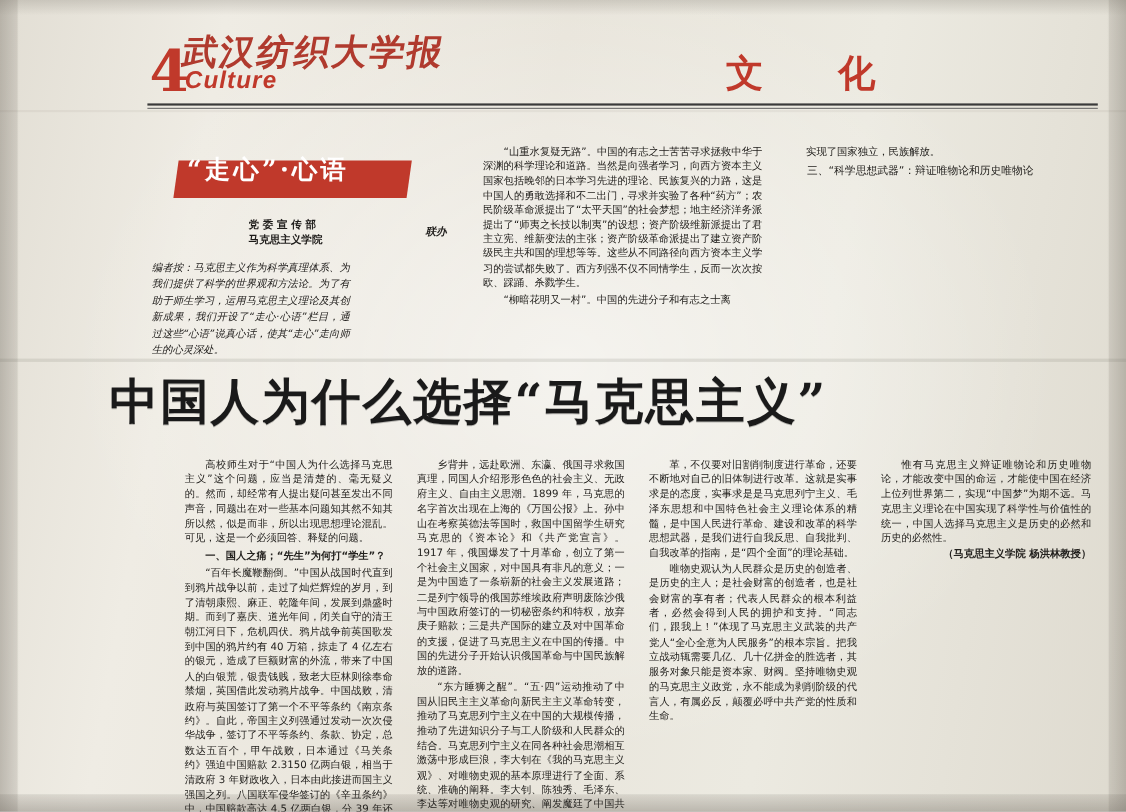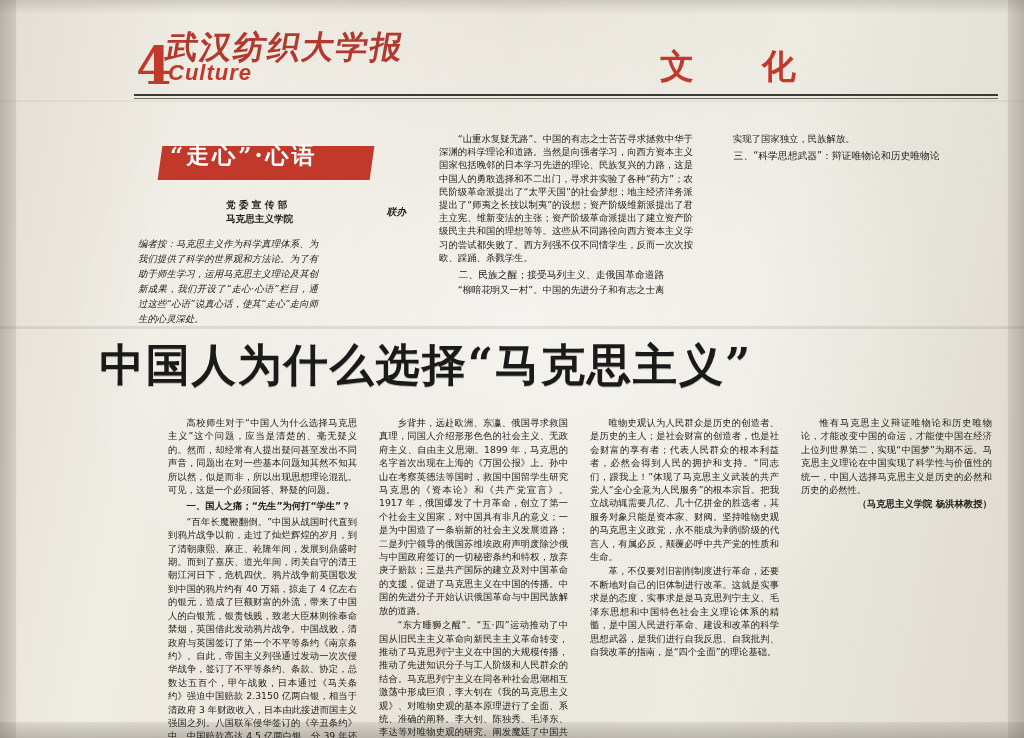--- a/index.html
+++ b/index.html
@@ -275,21 +275,20 @@
       <div class="dept">
         <div>党 委 宣 传 部</div>
         <div>马克思主义学院</div>
         <span class="lianban">联办</span>
       </div>
       <div class="editor-note">编者按：马克思主义作为科学真理体系、为我们提供了科学的世界观和方法论。为了有助于师生学习，运用马克思主义理论及其创新成果，我们开设了“走心·心语”栏目，通过这些“心语”说真心话，使其“走心”走向师生的心灵深处。</div>
     </div>
 
     <div class="col" id="col2">
       <p>“山重水复疑无路”。中国的有志之士苦苦寻求拯救中华于深渊的科学理论和道路。当然是向强者学习，向西方资本主义国家包括晚邻的日本学习先进的理论、民族复兴的力路，这是中国人的勇敢选择和不二出门，寻求并实验了各种“药方”；农民阶级革命派提出了“太平天国”的社会梦想；地主经济洋务派提出了“师夷之长技以制夷”的设想；资产阶级维新派提出了君主立宪、维新变法的主张；资产阶级革命派提出了建立资产阶级民主共和国的理想等等。这些从不同路径向西方资本主义学习的尝试都失败了。西方列强不仅不同情学生，反而一次次按欧、踩踊、杀戮学生。</p>
-      <p class="sub">二、民族之醒；接受马列主义、走俄国革命道路</p>
       <p>“柳暗花明又一村”。中国的先进分子和有志之士离</p>
     </div>
 
     <div class="col" id="col3">
       <p>实现了国家独立，民族解放。</p>
       <p class="sub">三、“科学思想武器”：辩证唯物论和历史唯物论</p>
     </div>
   </div>
 
   <div class="headline">中国人为什么选择“马克思主义”</div>
@@ -298,21 +297,21 @@
     <div class="bcol" id="b1">
       <p>高校师生对于“中国人为什么选择马克思主义”这个问题，应当是清楚的、毫无疑义的。然而，却经常有人提出疑问甚至发出不同声音，同题出在对一些基本问题知其然不知其所以然，似是而非，所以出现思想理论混乱。可见，这是一个必须回答、释疑的问题。</p>
       <p class="sub">一、国人之痛；“先生”为何打“学生”？</p>
       <p>“百年长魔鞭翻倒。”中国从战国时代直到到鸦片战争以前，走过了灿烂辉煌的岁月，到了清朝康熙、麻正、乾隆年间，发展到鼎盛时期。而到了嘉庆、道光年间，闭关自守的清王朝江河日下，危机四伏。鸦片战争前英国歌发到中国的鸦片约有 40 万箱，掠走了 4 亿左右的银元，造成了巨额财富的外流，带来了中国人的白银荒，银贵钱贱，致老大臣林则徐奉命禁烟，英国借此发动鸦片战争。中国战败，清政府与英国签订了第一个不平等条约《南京条约》。自此，帝国主义列强通过发动一次次侵华战争，签订了不平等条约、条款、协定，总数达五百个，甲午战败，日本通过《马关条约》强迫中国赔款 2.3150 亿两白银，相当于清政府 3 年财政收入，日本由此接进而国主义强国之列。八国联军侵华签订的《辛丑条约》中，中国赔款高达 4.5 亿两白银，分 39 年还清，本息相加近 10 亿两白银。列强大肆掠夺、敲骨吸髓。中国人民饱受以应复加的深重苦难。</p>
     </div>
     <div class="bcol" id="b2">
       <p>乡背井，远赴欧洲、东瀛、俄国寻求救国真理，同国人介绍形形色色的社会主义、无政府主义、自由主义思潮。1899 年，马克思的名字首次出现在上海的《万国公报》上。孙中山在考察英德法等国时，救国中国留学生研究马克思的《资本论》和《共产党宣言》。1917 年，俄国爆发了十月革命，创立了第一个社会主义国家，对中国具有非凡的意义；一是为中国造了一条崭新的社会主义发展道路；二是列宁领导的俄国苏维埃政府声明废除沙俄与中国政府签订的一切秘密条约和特权，放弃庚子赔款；三是共产国际的建立及对中国革命的支援，促进了马克思主义在中国的传播。中国的先进分子开始认识俄国革命与中国民族解放的道路。</p>
       <p>“东方睡狮之醒”。“五·四”运动推动了中国从旧民主主义革命向新民主主义革命转变，推动了马克思列宁主义在中国的大规模传播，推动了先进知识分子与工人阶级和人民群众的结合。马克思列宁主义在同各种社会思潮相互激荡中形成巨浪，李大钊在《我的马克思主义观》、对唯物史观的基本原理进行了全面、系统、准确的阐释。李大钊、陈独秀、毛泽东、李达等对唯物史观的研究、阐发魔廷了中国共产党的思想理论基础。在此背景下，展生了以马克思主义世界观和方法论为指导的政党——中国共产党，在中国共产党的领导下打败了帝国主义列强，</p>
     </div>
     <div class="bcol" id="b3">
+      <p>革，不仅要对旧割削制度进行革命，还要不断地对自己的旧体制进行改革。这就是实事求是的态度，实事求是是马克思列宁主义、毛泽东思想和中国特色社会主义理论体系的精髓，是中国人民进行革命、建设和改革的科学思想武器，是我们进行自我反思、自我批判、自我改革的指南，是“四个全面”的理论基础。</p>
       <p>唯物史观认为人民群众是历史的创造者、是历史的主人；是社会财富的创造者，也是社会财富的享有者；代表人民群众的根本利益者，必然会得到人民的拥护和支持。“同志们，跟我上！”体现了马克思主义武装的共产党人“全心全意为人民服务”的根本宗旨。把我立战动辄需要几亿、几十亿拼金的胜选者，其服务对象只能是资本家、财阀。坚持唯物史观的马克思主义政党，永不能成为剥削阶级的代言人，有属必反，颠覆必呼中共产党的性质和生命。</p>
-      <p>革，不仅要对旧割削制度进行革命，还要不断地对自己的旧体制进行改革。这就是实事求是的态度，实事求是是马克思列宁主义、毛泽东思想和中国特色社会主义理论体系的精髓，是中国人民进行革命、建设和改革的科学思想武器，是我们进行自我反思、自我批判、自我改革的指南，是“四个全面”的理论基础。</p>
     </div>
     <div class="bcol" id="b4">
       <p>惟有马克思主义辩证唯物论和历史唯物论，才能改变中国的命运，才能使中国在经济上位列世界第二，实现“中国梦”为期不远。马克思主义理论在中国实现了科学性与价值性的统一，中国人选择马克思主义是历史的必然和历史的必然性。</p>
       <p class="byline">（马克思主义学院 杨洪林教授）</p>
     </div>
   </div>
 </div>
 
 </body></html>

